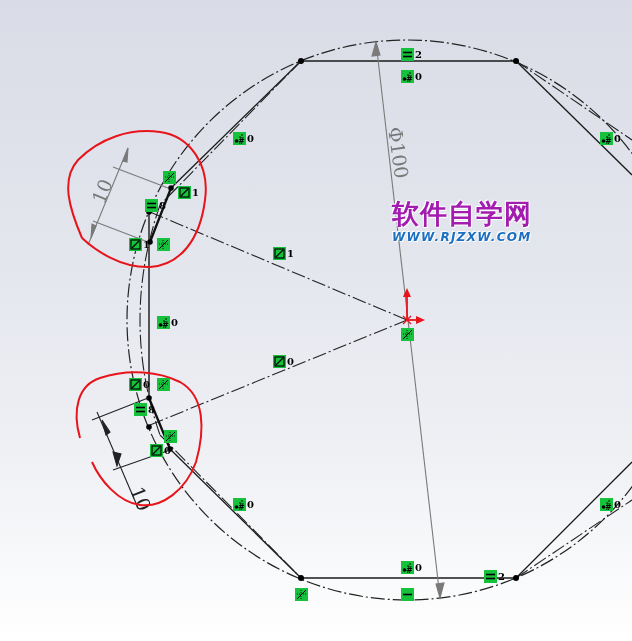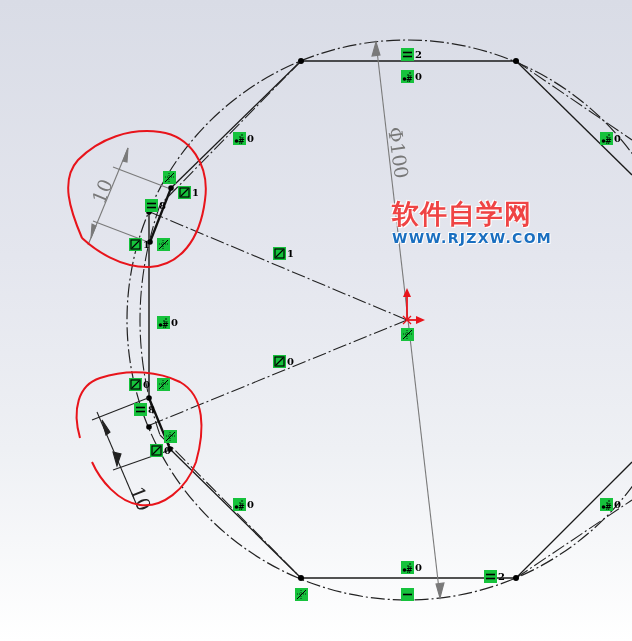--- a/index.html
+++ b/index.html
@@ -4,24 +4,24 @@
 <style>
   html,body{margin:0;padding:0;}
   body{width:632px;height:641px;overflow:hidden;position:relative;
     background:linear-gradient(180deg,#d9dce6 0%,#e4e6ee 40%,#eef0f4 70%,#ffffff 100%);
     font-family:"Liberation Sans",sans-serif;}
   #canvas{position:absolute;left:0;top:0;width:632px;height:641px;}
   .rel{position:absolute;height:14px;display:flex;align-items:center;}
   .rel .box{width:13px;height:13px;background:#16c23c;display:flex;align-items:center;justify-content:center;}
   .rel .num{font-family:"DejaVu Serif",serif;font-weight:bold;font-size:10px;color:#000;margin-left:1px;}
   .wm{position:absolute;left:392px;top:196px;text-align:left;}
-  .wm .t1{font-family:Liberation Serif, serif;font-weight:bold;font-size:27px;color:#ef4444;letter-spacing:1px;
+  .wm .t1{font-family:Liberation Serif, serif;font-weight:bold;font-size:27px;color:#a21caf;letter-spacing:1px;
     text-shadow:0 0 2px #fff,0 0 2px #fff,1px 1px 0 #fff,-1px -1px 0 #fff;}
-  .wm .t2{font-family:"DejaVu Sans",sans-serif;font-weight:bold;font-size:14px;color:#1a6fc0;letter-spacing:1.3px;margin-top:-2px;
-    text-shadow:0 0 2px #fff,1px 1px 0 #fff,-1px -1px 0 #fff;}
+  .wm .t2{font-family:"DejaVu Sans",sans-serif;font-weight:bold;font-size:12px;color:#1a6fc0;letter-spacing:1.3px;margin-top:-2px;
+    text-shadow:0 0 2px #fff,1px 1px 0 #fff,-1px -1px 0 #fff;font-style:italic;}
 </style>
 </head>
 <body>
 
 <svg id="canvas" width="632" height="641" viewBox="0 0 632 641">
 
   <g fill="none" stroke="#222" stroke-width="1.2" stroke-dasharray="14,3,2,3">
     <circle cx="407" cy="320" r="280"></circle>
   </g>
 

